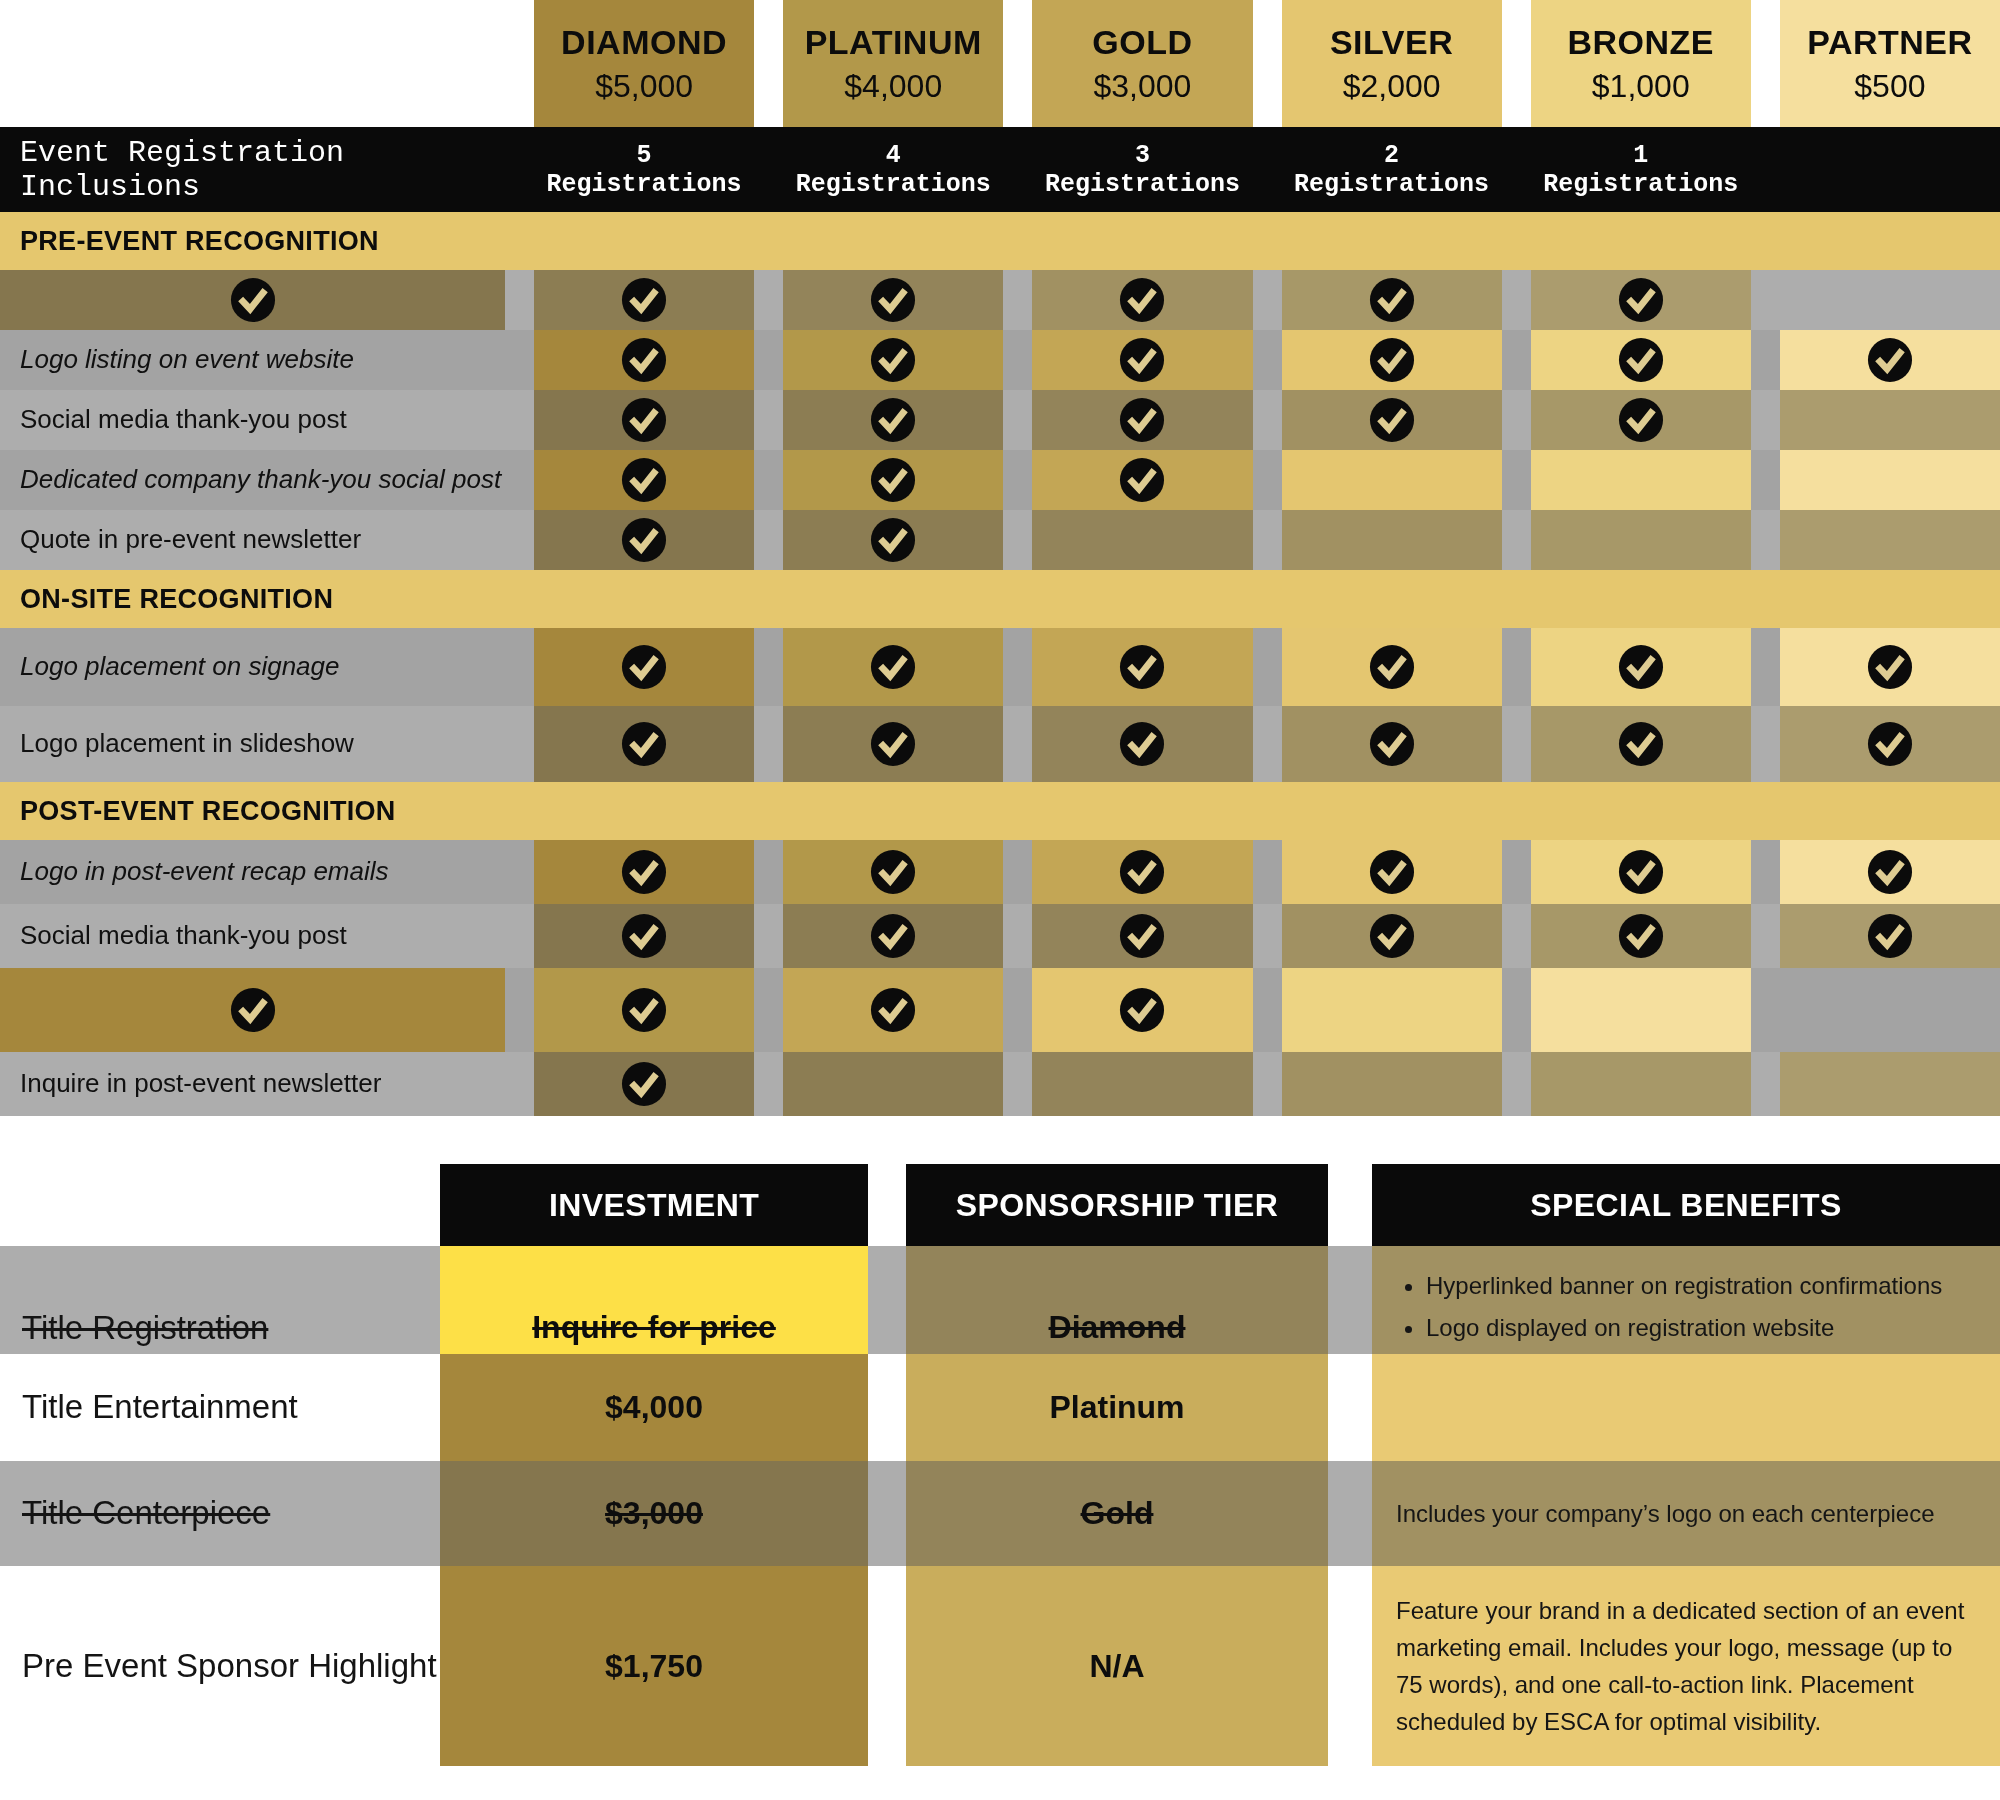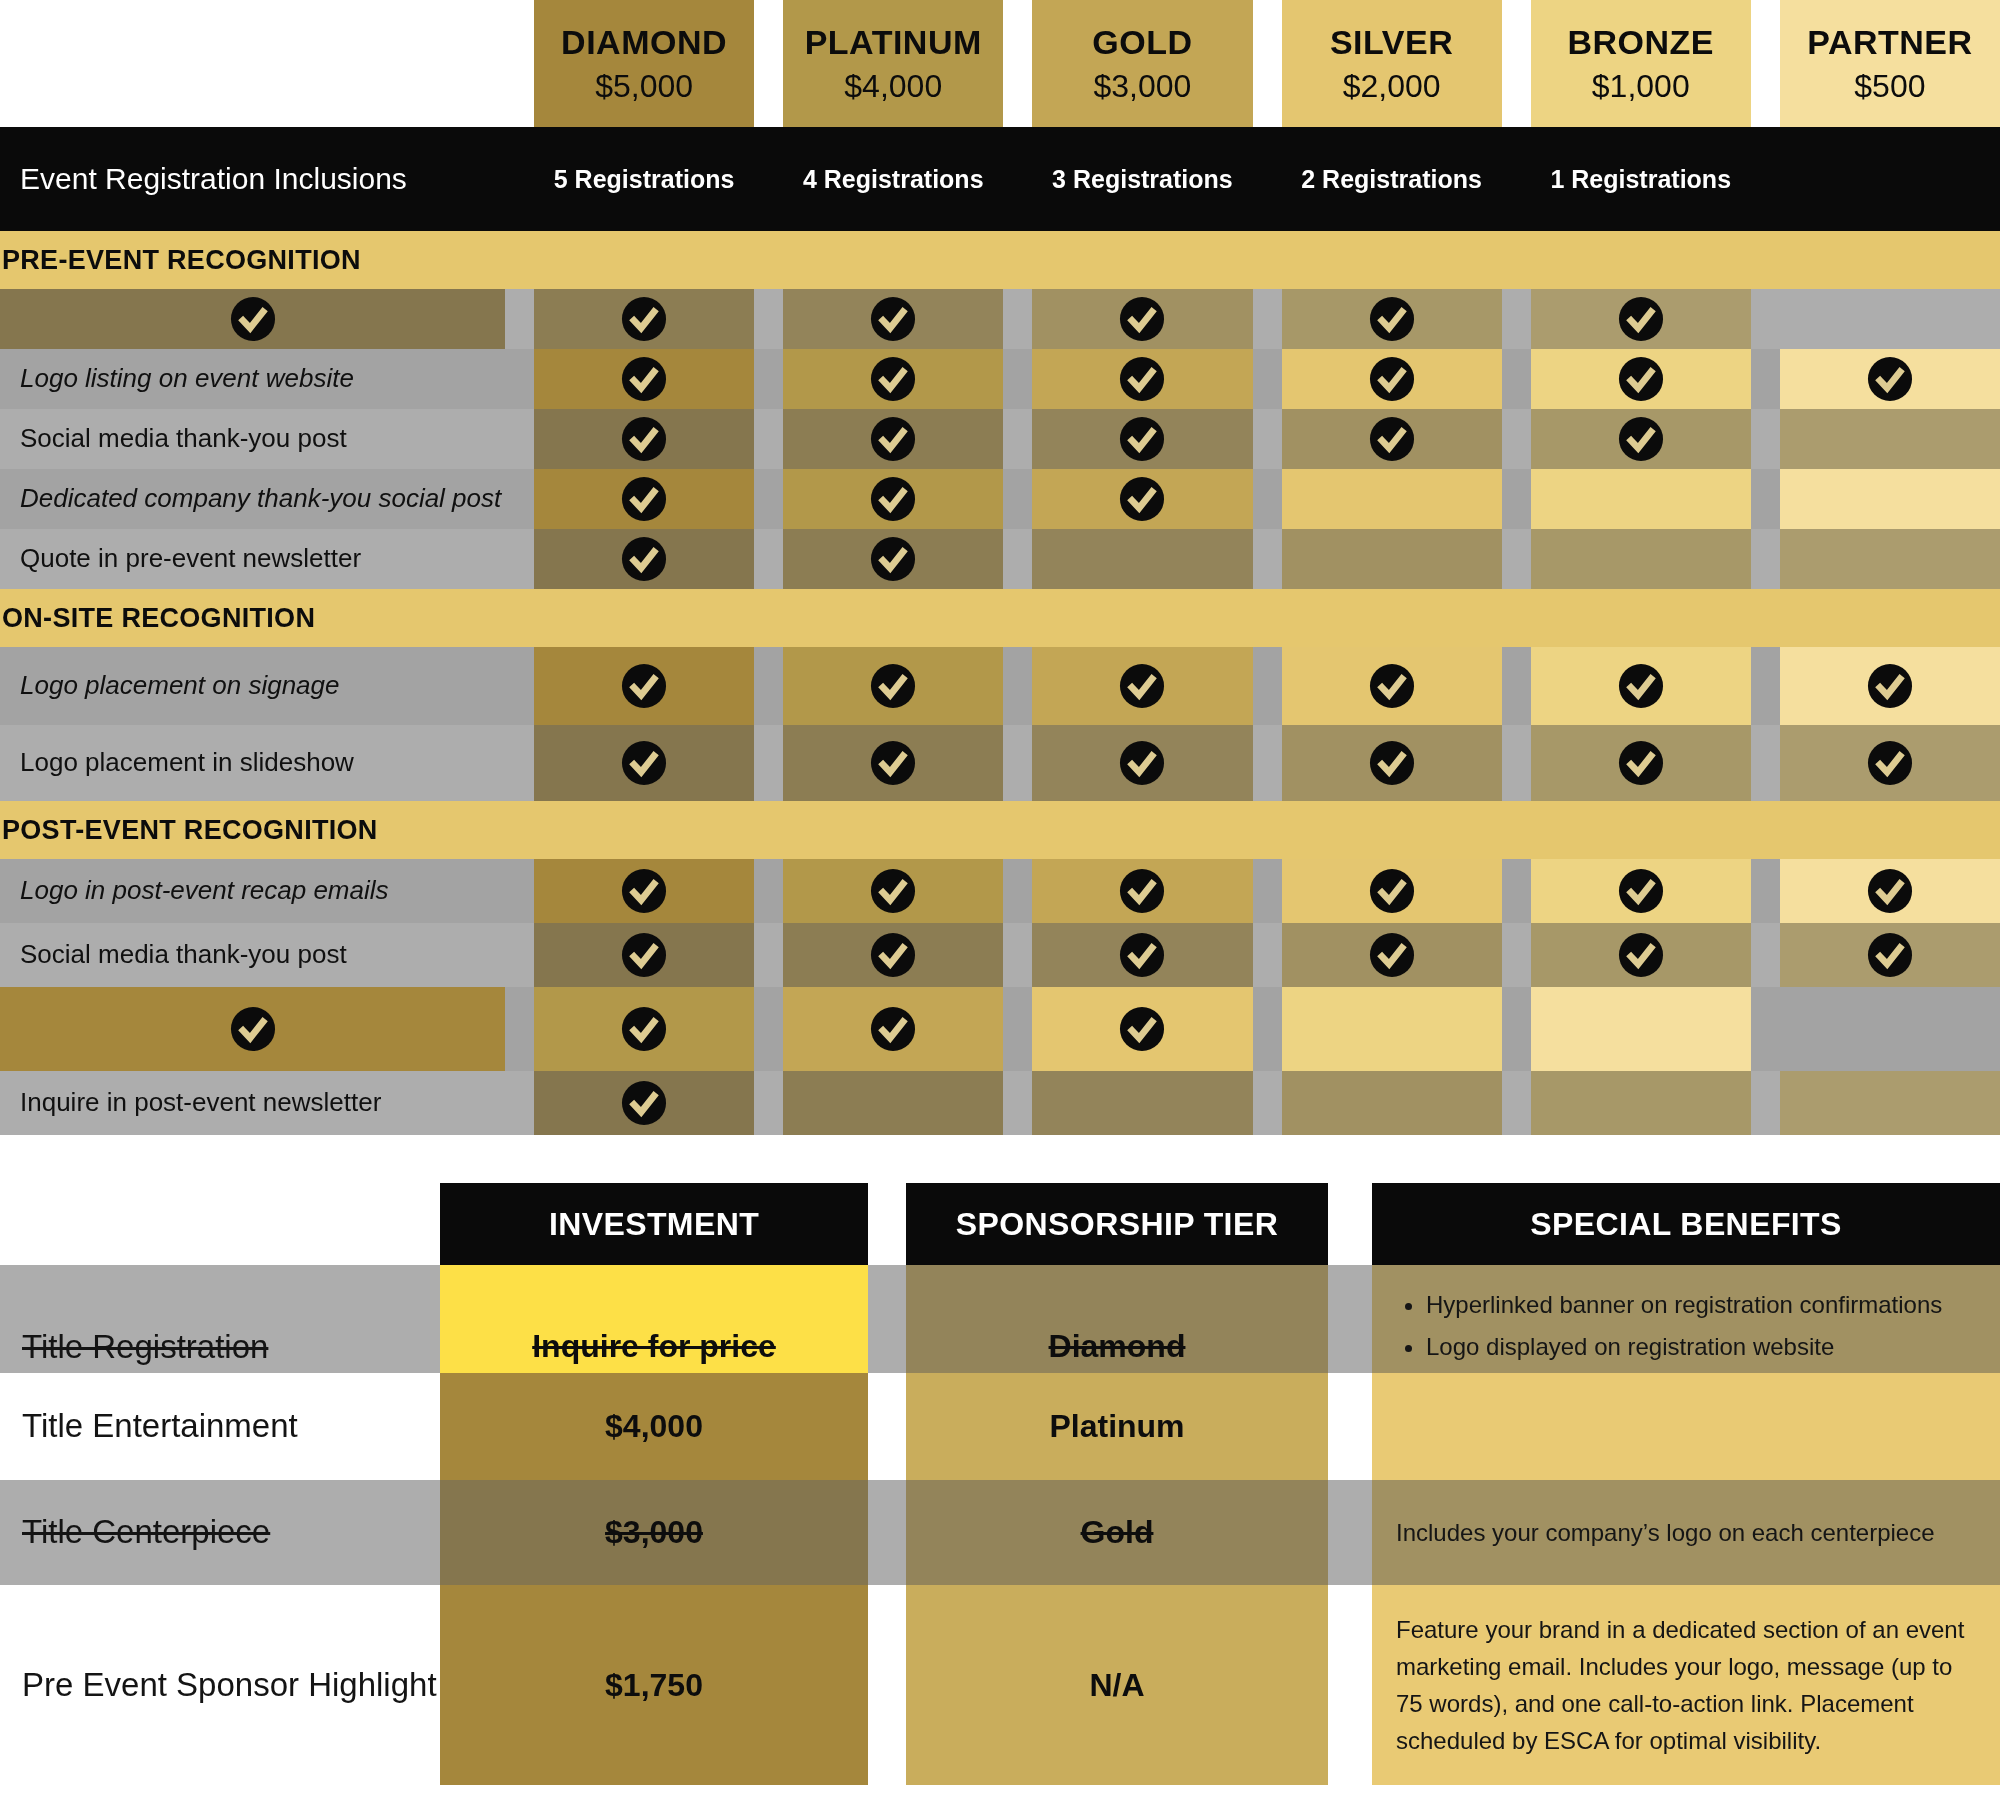--- a/index.html
+++ b/index.html
@@ -6,25 +6,25 @@
   body { width:2000px; height:1800px; font-family:"Liberation Sans","DejaVu Sans",sans-serif; color:#111; }
   .sheet { width:2000px; position:relative; }
 
   
   .mx-grid { display:grid; grid-template-columns:505px repeat(6,1fr); column-gap:29px; }
   .mx-head { height:127px; }
   .tier-box { display:flex; flex-direction:column; align-items:center; justify-content:center; }
   .tier-name { font-weight:bold; font-size:34px; letter-spacing:.5px; color:#0c0c0c; }
   .tier-price { font-size:32px; margin-top:6px; color:#0c0c0c; }
 
-  .mx-bar { background:var(--black); height:104px; align-items:center; }
+  .mx-bar { background:var(--black); height:85px; align-items:center;font-family:Liberation Mono, monospace; }
   .bar-label { color:#fff; font-size:30px; padding-left:20px; display:flex; align-items:center; height:100%; }
   .bar-reg { color:#fff; font-size:25px; font-weight:bold; text-align:center; }
 
-  .band { height:58px; background:var(--band); display:flex; align-items:center; padding-left:2px; box-sizing:border-box; }
+  .band { height:58px; background:var(--band); display:flex; align-items:center; padding-left:20px; box-sizing:border-box; }
   .band-title { font-weight:bold; font-size:27px; color:#0c0c0c; letter-spacing:.3px; }
 
   .mrow { align-items:stretch; }
   .mrow.white { background:#a3a3a3;font-style:italic; }
   .mrow.shaded { background:var(--rowgray); }
   .mrow-label { display:flex; align-items:center; padding-left:20px; font-size:26px; line-height:1.35; color:#101010; }
   .mcell { display:flex; align-items:center; justify-content:center; }
   .h60 { height:60px; } .h78 { height:78px; } .h76 { height:76px; }
   .h64 { height:64px; } .h84 { height:84px; }
 

